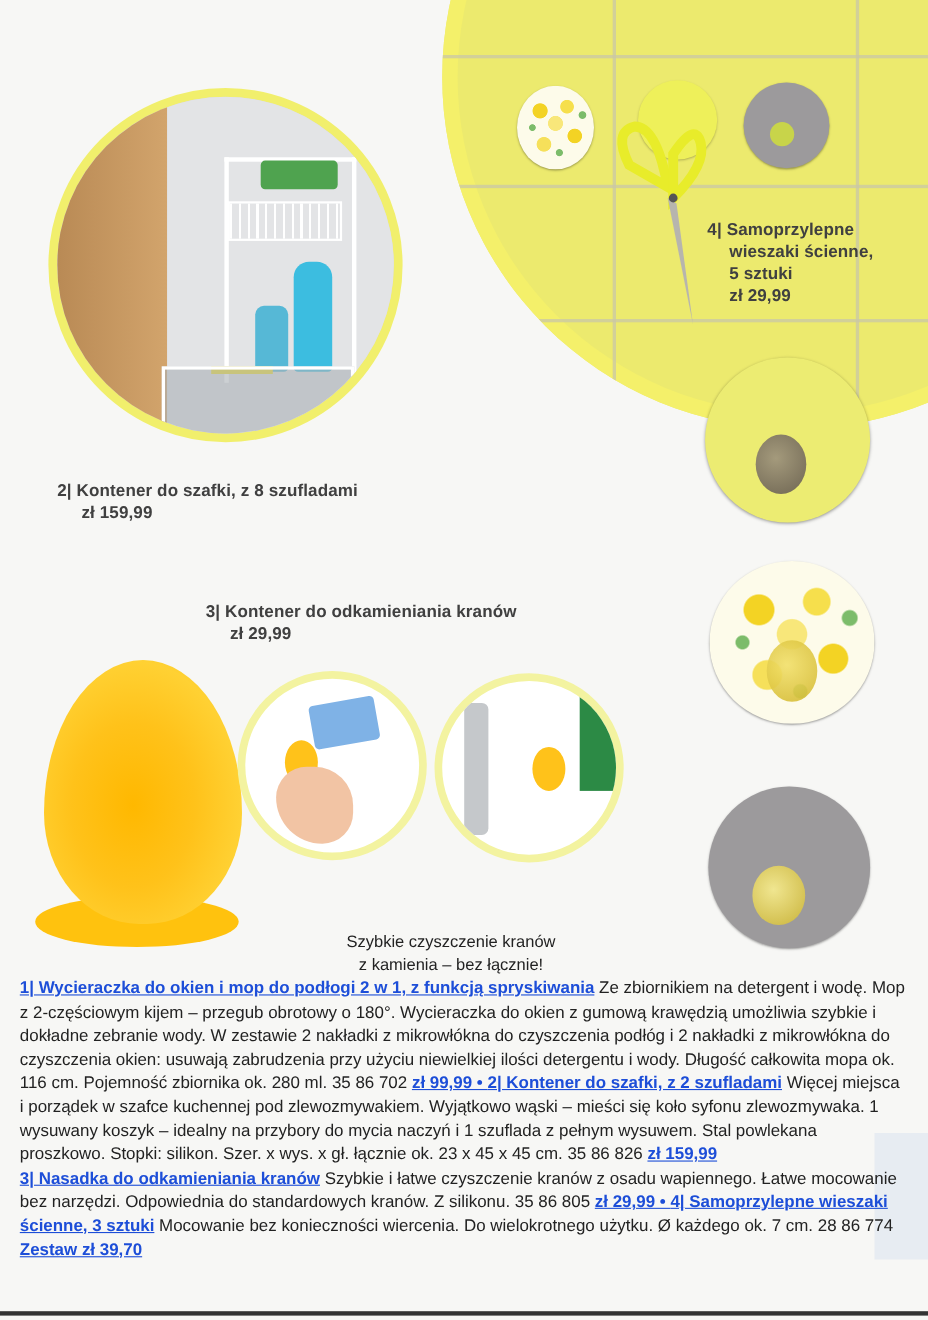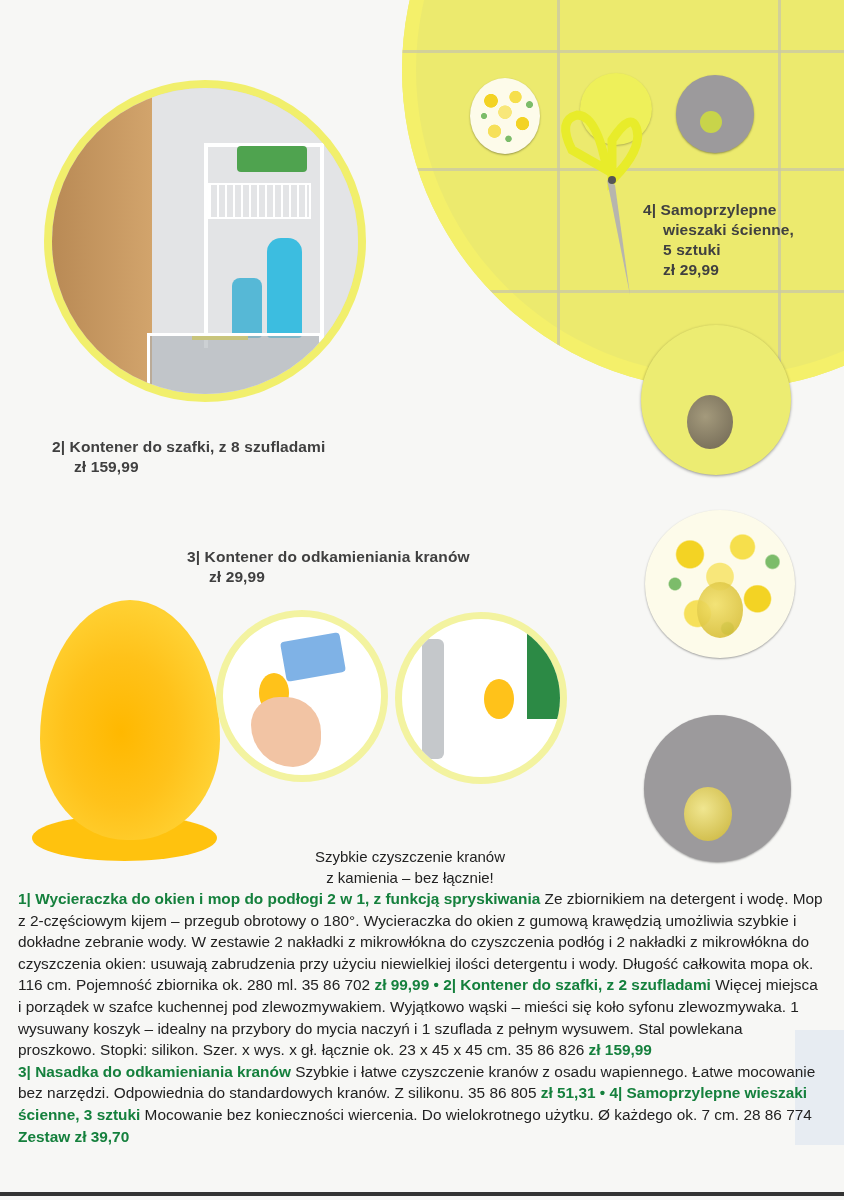--- a/index.html
+++ b/index.html
@@ -75,21 +75,21 @@
     left:270px; top:806px; width:280px; text-align:center;
     font-size:15px; line-height:21px; color:#222;margin-top:40px;
   }
 
   
   .body-text {
     left:18px; top:888px; width:806px;
     font-size:15.4px; line-height:21.6px; color:#222;
   }
   .body-text p { margin:0; }
-  .body-text b { font-weight:700; color:#15803d; }
+  .body-text b { font-weight:700; color:#1d4ed8;text-decoration:underline; }
 
   .watermark {
     left:795px; top:1030px; width:50px; height:115px;
     background:#dfe7f1; opacity:.7;
   }
   .bottom-rule {
     left:0; top:1192px; width:844px; height:4px; background:#333;
   }
 </style>
 </head>
@@ -183,17 +183,17 @@
 <div class="abs caption">
   <span>Szybkie czyszczenie kranów</span><br>
   <span>z kamienia – bez łącznie!</span>
 </div>
 
 <div class="abs watermark"></div>
 
 <div class="abs body-text">
   <p>
     <b>1| Wycieraczka do okien i mop do podłogi 2 w 1, z funkcją spryskiwania</b><span> Ze zbiornikiem na detergent i wodę. Mop z 2-częściowym kijem – przegub obrotowy o 180°. Wycieraczka do okien z gumową krawędzią umożliwia szybkie i dokładne zebranie wody. W zestawie 2 nakładki z mikrowłókna do czyszczenia podłóg i 2 nakładki z mikrowłókna do czyszczenia okien: usuwają zabrudzenia przy użyciu niewielkiej ilości detergentu i wody. Długość całkowita mopa ok. 116 cm. Pojemność zbiornika ok. 280 ml. 35 86 702 </span><b>zł 99,99 • </b><b>2| Kontener do szafki, z 2 szufladami</b><span> Więcej miejsca i porządek w szafce kuchennej pod zlewozmywakiem. Wyjątkowo wąski – mieści się koło syfonu zlewozmywaka. 1 wysuwany koszyk – idealny na przybory do mycia naczyń i 1 szuflada z pełnym wysuwem. Stal powlekana proszkowo. Stopki: silikon. Szer. x wys. x gł. łącznie ok. 23 x 45 x 45 cm. 35 86 826 </span><b>zł 159,99</b><br>
-    <b>3| Nasadka do odkamieniania kranów</b><span> Szybkie i łatwe czyszczenie kranów z osadu wapiennego. Łatwe mocowanie bez narzędzi. Odpowiednia do standardowych kranów. Z silikonu. 35 86 805 </span><b>zł 51,31 • </b><b>4| Samoprzylepne wieszaki ścienne, 3 sztuki</b><span> Mocowanie bez konieczności wiercenia. Do wielokrotnego użytku. Ø każdego ok. 7 cm. 28 86 774 </span><b>Zestaw zł 39,70</b>
+    <b>3| Nasadka do odkamieniania kranów</b><span> Szybkie i łatwe czyszczenie kranów z osadu wapiennego. Łatwe mocowanie bez narzędzi. Odpowiednia do standardowych kranów. Z silikonu. 35 86 805 </span><b>zł 29,99 • </b><b>4| Samoprzylepne wieszaki ścienne, 3 sztuki</b><span> Mocowanie bez konieczności wiercenia. Do wielokrotnego użytku. Ø każdego ok. 7 cm. 28 86 774 </span><b>Zestaw zł 39,70</b>
   </p>
 </div>
 
 <div class="abs bottom-rule"></div>
 
 </body></html>

